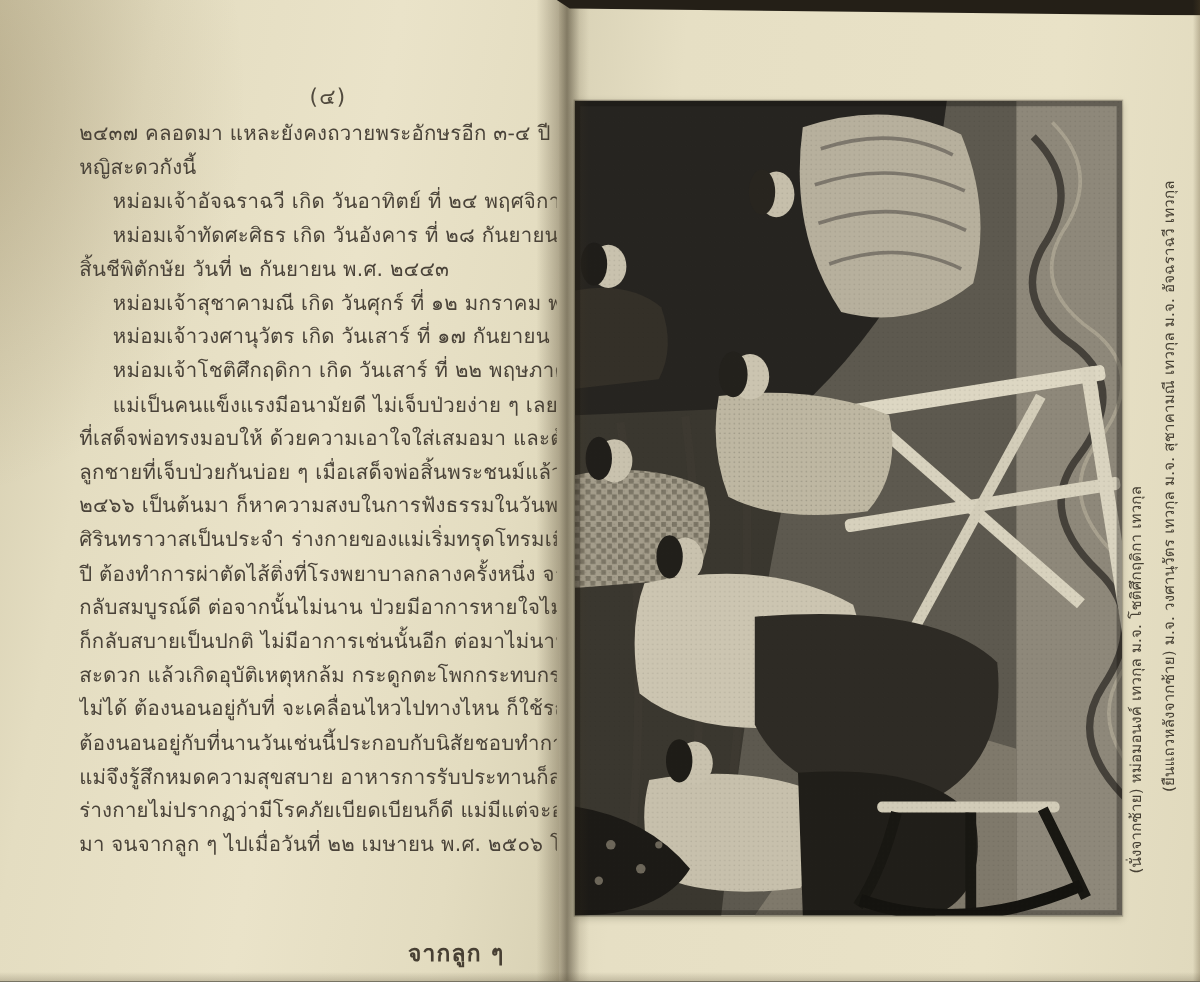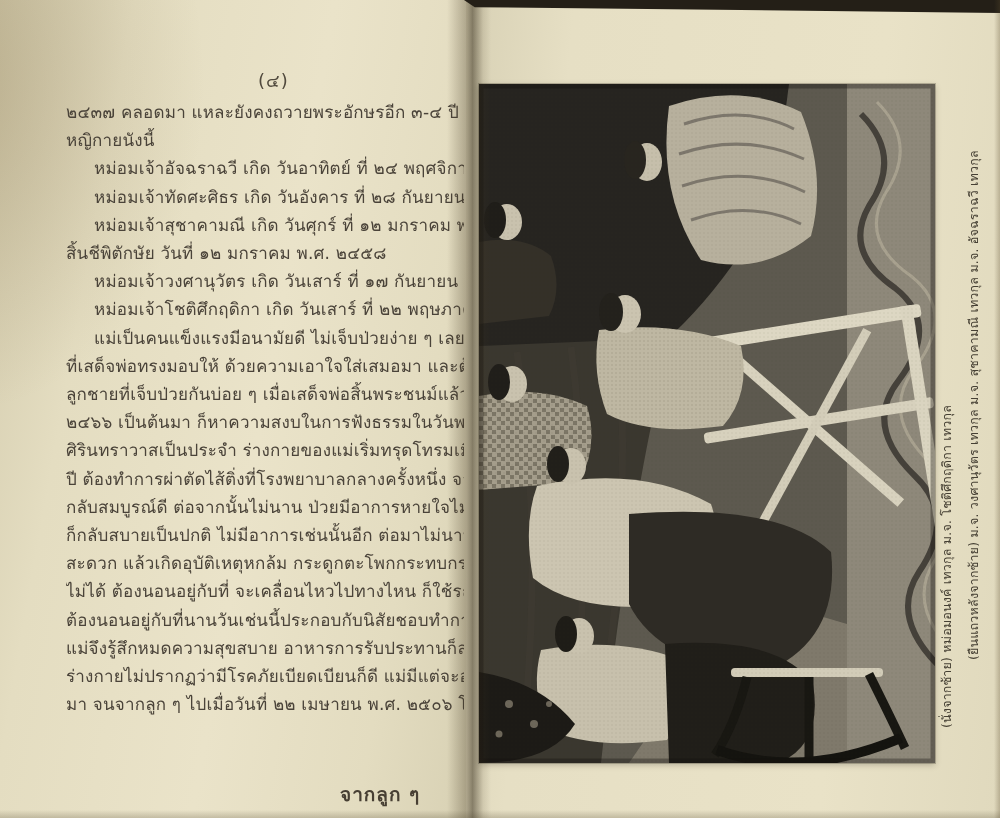--- a/index.html
+++ b/index.html
@@ -43,25 +43,25 @@
 </style>
 </head>
 <body>
 
 <div class="stage">
 
   <div class="left-page">
     <div class="page-number">(๔)</div>
     <div class="body-text">
       <div class="ln">๒๔๓๗ คลอดมา    แหละยังคงถวายพระอักษรอีก ๓-๔ ปี    แม่มี</div>
-      <div class="ln">หญิกายนังนี้</div>
+      <div class="ln">หญิสะดวกังนี้</div>
       <div class="ln ind">หม่อมเจ้าอัจฉราฉวี เกิด วันอาทิตย์ ที่ ๒๔ พฤศจิกายน พ.ศ. ๒๔๓๘</div>
       <div class="ln ind">หม่อมเจ้าทัดศะศิธร เกิด วันอังคาร ที่ ๒๘ กันยายน พ.ศ. ๒๔๔๐</div>
+      <div class="ln">สิ้นชีพิตักษัย วันที่ ๒ กันยายน พ.ศ. ๒๔๔๓</div>
       <div class="ln ind">หม่อมเจ้าสุชาคามณี เกิด วันศุกร์ ที่ ๑๒ มกราคม พ.ศ. ๒๔๔๒</div>
-      <div class="ln">สิ้นชีพิตักษัย วันที่ ๑๒ มกราคม พ.ศ. ๒๔๕๘</div>
       <div class="ln ind">หม่อมเจ้าวงศานุวัตร เกิด วันเสาร์ ที่ ๑๗ กันยายน พ.ศ. ๒๔๔๗</div>
       <div class="ln ind">หม่อมเจ้าโชติศึกฤดิกา เกิด วันเสาร์ ที่ ๒๒ พฤษภาคม พ.ศ. ๒๔๕๒</div>
       <div class="ln ind">แม่เป็นคนแข็งแรงมีอนามัยดี    ไม่เจ็บป่วยง่าย ๆ เลย ทำการงาน</div>
       <div class="ln">ที่เสด็จพ่อทรงมอบให้ ด้วยความเอาใจใส่เสมอมา และต้องคอยพยาบาล</div>
       <div class="ln">ลูกชายที่เจ็บป่วยกันบ่อย ๆ เมื่อเสด็จพ่อสิ้นพระชนม์แล้ว    ใน พ.ศ.</div>
       <div class="ln">๒๔๖๖ เป็นต้นมา    ก็หาความสงบในการฟังธรรมในวันพระที่วัดเทพ</div>
       <div class="ln">ศิรินทราวาสเป็นประจำ    ร่างกายของแม่เริ่มทรุดโทรมเมื่ออายุล่วง ๘๐</div>
       <div class="ln">ปี ต้องทำการผ่าตัดไส้ติ่งที่โรงพยาบาลกลางครั้งหนึ่ง   จากนั้นร่างกาย</div>
       <div class="ln">กลับสมบูรณ์ดี ต่อจากนั้นไม่นาน ป่วยมีอาการหายใจไม่สะดวก แต่แล้ว</div>
       <div class="ln">ก็กลับสบายเป็นปกติ   ไม่มีอาการเช่นนั้นอีก   ต่อมาไม่นาน  เดินเหินไม่</div>

